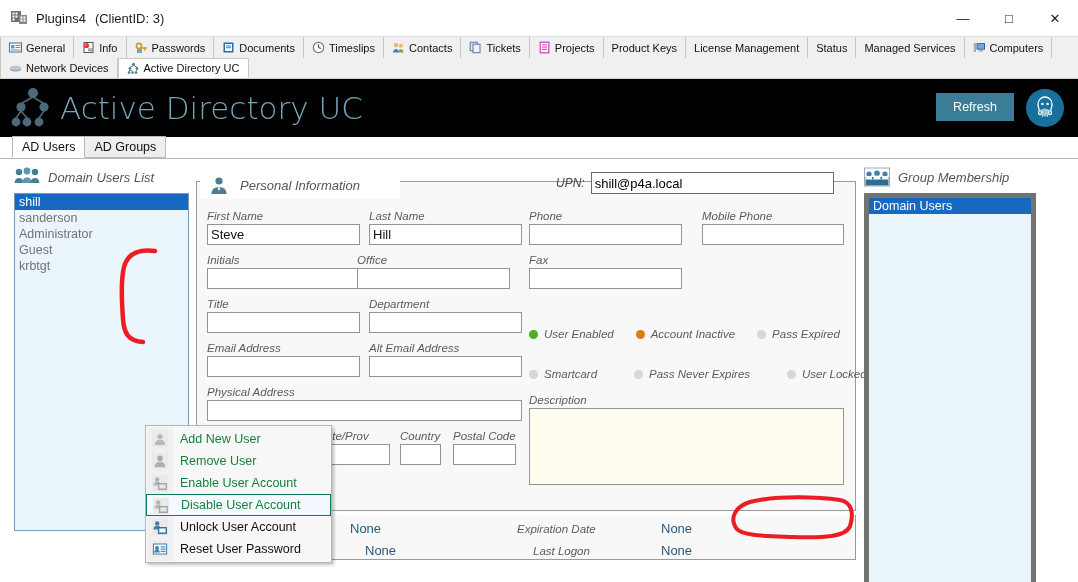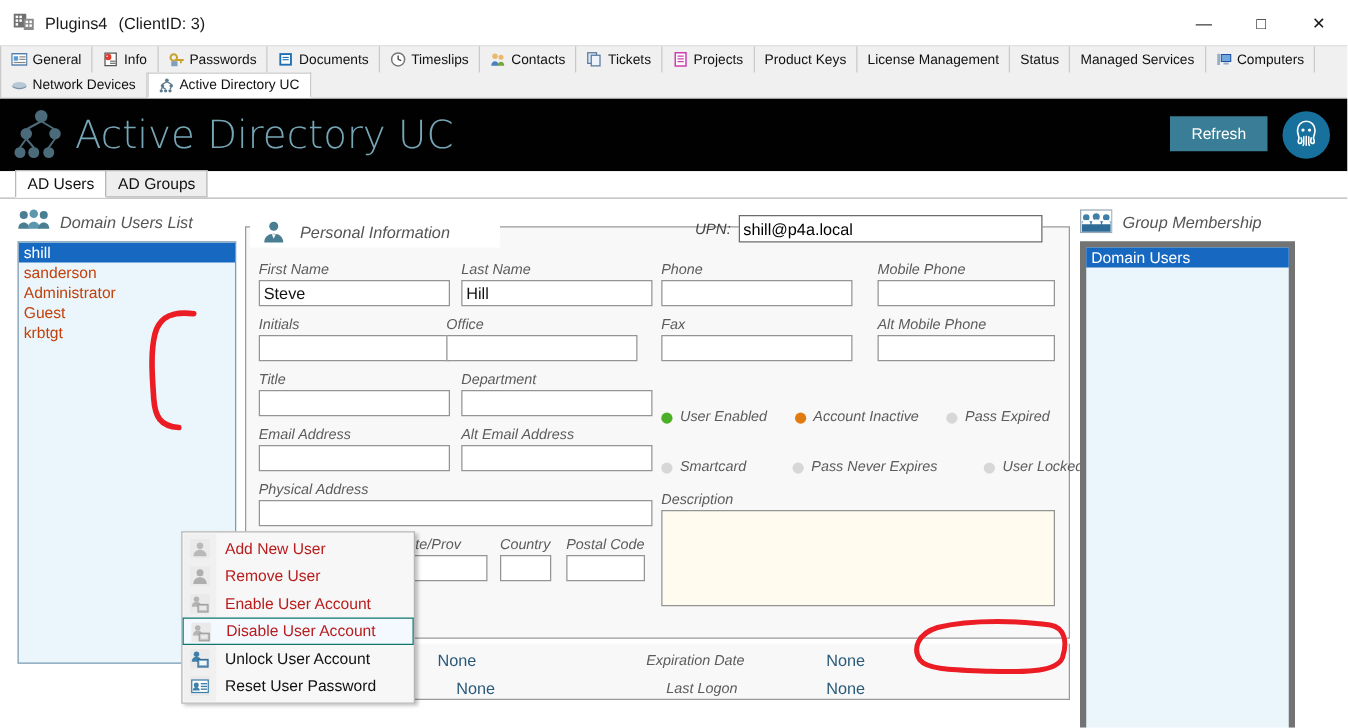--- a/index.html
+++ b/index.html
@@ -93,21 +93,21 @@
     font-style:italic; font-size:13px; color:#555;
   }
   .panel-hdr .hico{width:26px;height:20px;flex:0 0 auto;}
 
   
   #left-pane{ position:absolute; left:14px; top:0; width:175px;}
   #users-list{
     margin-top:6px; width:175px; height:338px; background:#eaf6fb;
     border:1px solid #7c9bb3; padding:0; overflow:hidden;
   }
-  .user-row{ padding:1px 4px; font-size:12.5px; color:#c2410c; }
+  .user-row{ padding:1px 4px; font-size:12.5px; color:#737373; }
   .user-row.sel{ background:#1668c1; color:#ffffff; }
 
   
   #center-pane{
     position:absolute; left:196px; top:14px; width:660px; height:330px;
     border:1px solid #9a9a9a; background:#f8f8f8;
   }
   #pi-hdr{ position:absolute; left:200px; top:0px; width:200px; height:26px;
     background:#ffffff; display:flex;align-items:center; padding-left:8px; gap:6px;}
   .fld{ position:absolute; }
@@ -163,21 +163,21 @@
     box-shadow:2px 2px 3px rgba(0,0,0,0.25);
     padding:2px 0; z-index:50;
   }
   #ctxmenu .strip{
     position:absolute;left:1px;top:1px;width:26px;bottom:1px;background:#f0f0f0;
   }
   .mi{
     position:relative; height:22px; display:flex; align-items:center;
     padding-left:34px; font-size:12.5px; color:#111; background:transparent;
   }
-  .mi.disabled{ color:#b91c1c; }
+  .mi.disabled{ color:#15803d; }
   .mi.hl{ border:1px solid #0f766e; background:#f3f9fe; }
   .mi .mico{ position:absolute; left:6px; top:3px; width:16px;height:16px;}
 
   
   .anno{ position:absolute; pointer-events:none; z-index:60;}
 </style>
 </head>
 <body>
 
 <div id="titlebar">
@@ -412,24 +412,20 @@
       <input type="text" value="" style="">
     </div>
     <div class="fld" style="left:160px;top:72px;width:153px;">
       <label>Office</label>
       <input type="text" value="" style="">
     </div>
     <div class="fld" style="left:332px;top:72px;width:153px;">
       <label>Fax</label>
       <input type="text" value="" style="">
     </div>
-    <div class="fld" style="left:505px;top:72px;width:142px;">
-      <label>Alt Mobile Phone</label>
-      <input type="text" value="" style="">
-    </div>
 
     <div class="fld" style="left:10px;top:116px;width:153px;">
       <label>Title</label>
       <input type="text" value="" style="">
     </div>
     <div class="fld" style="left:172px;top:116px;width:153px;">
       <label>Department</label>
       <input type="text" value="" style="">
     </div>
 

